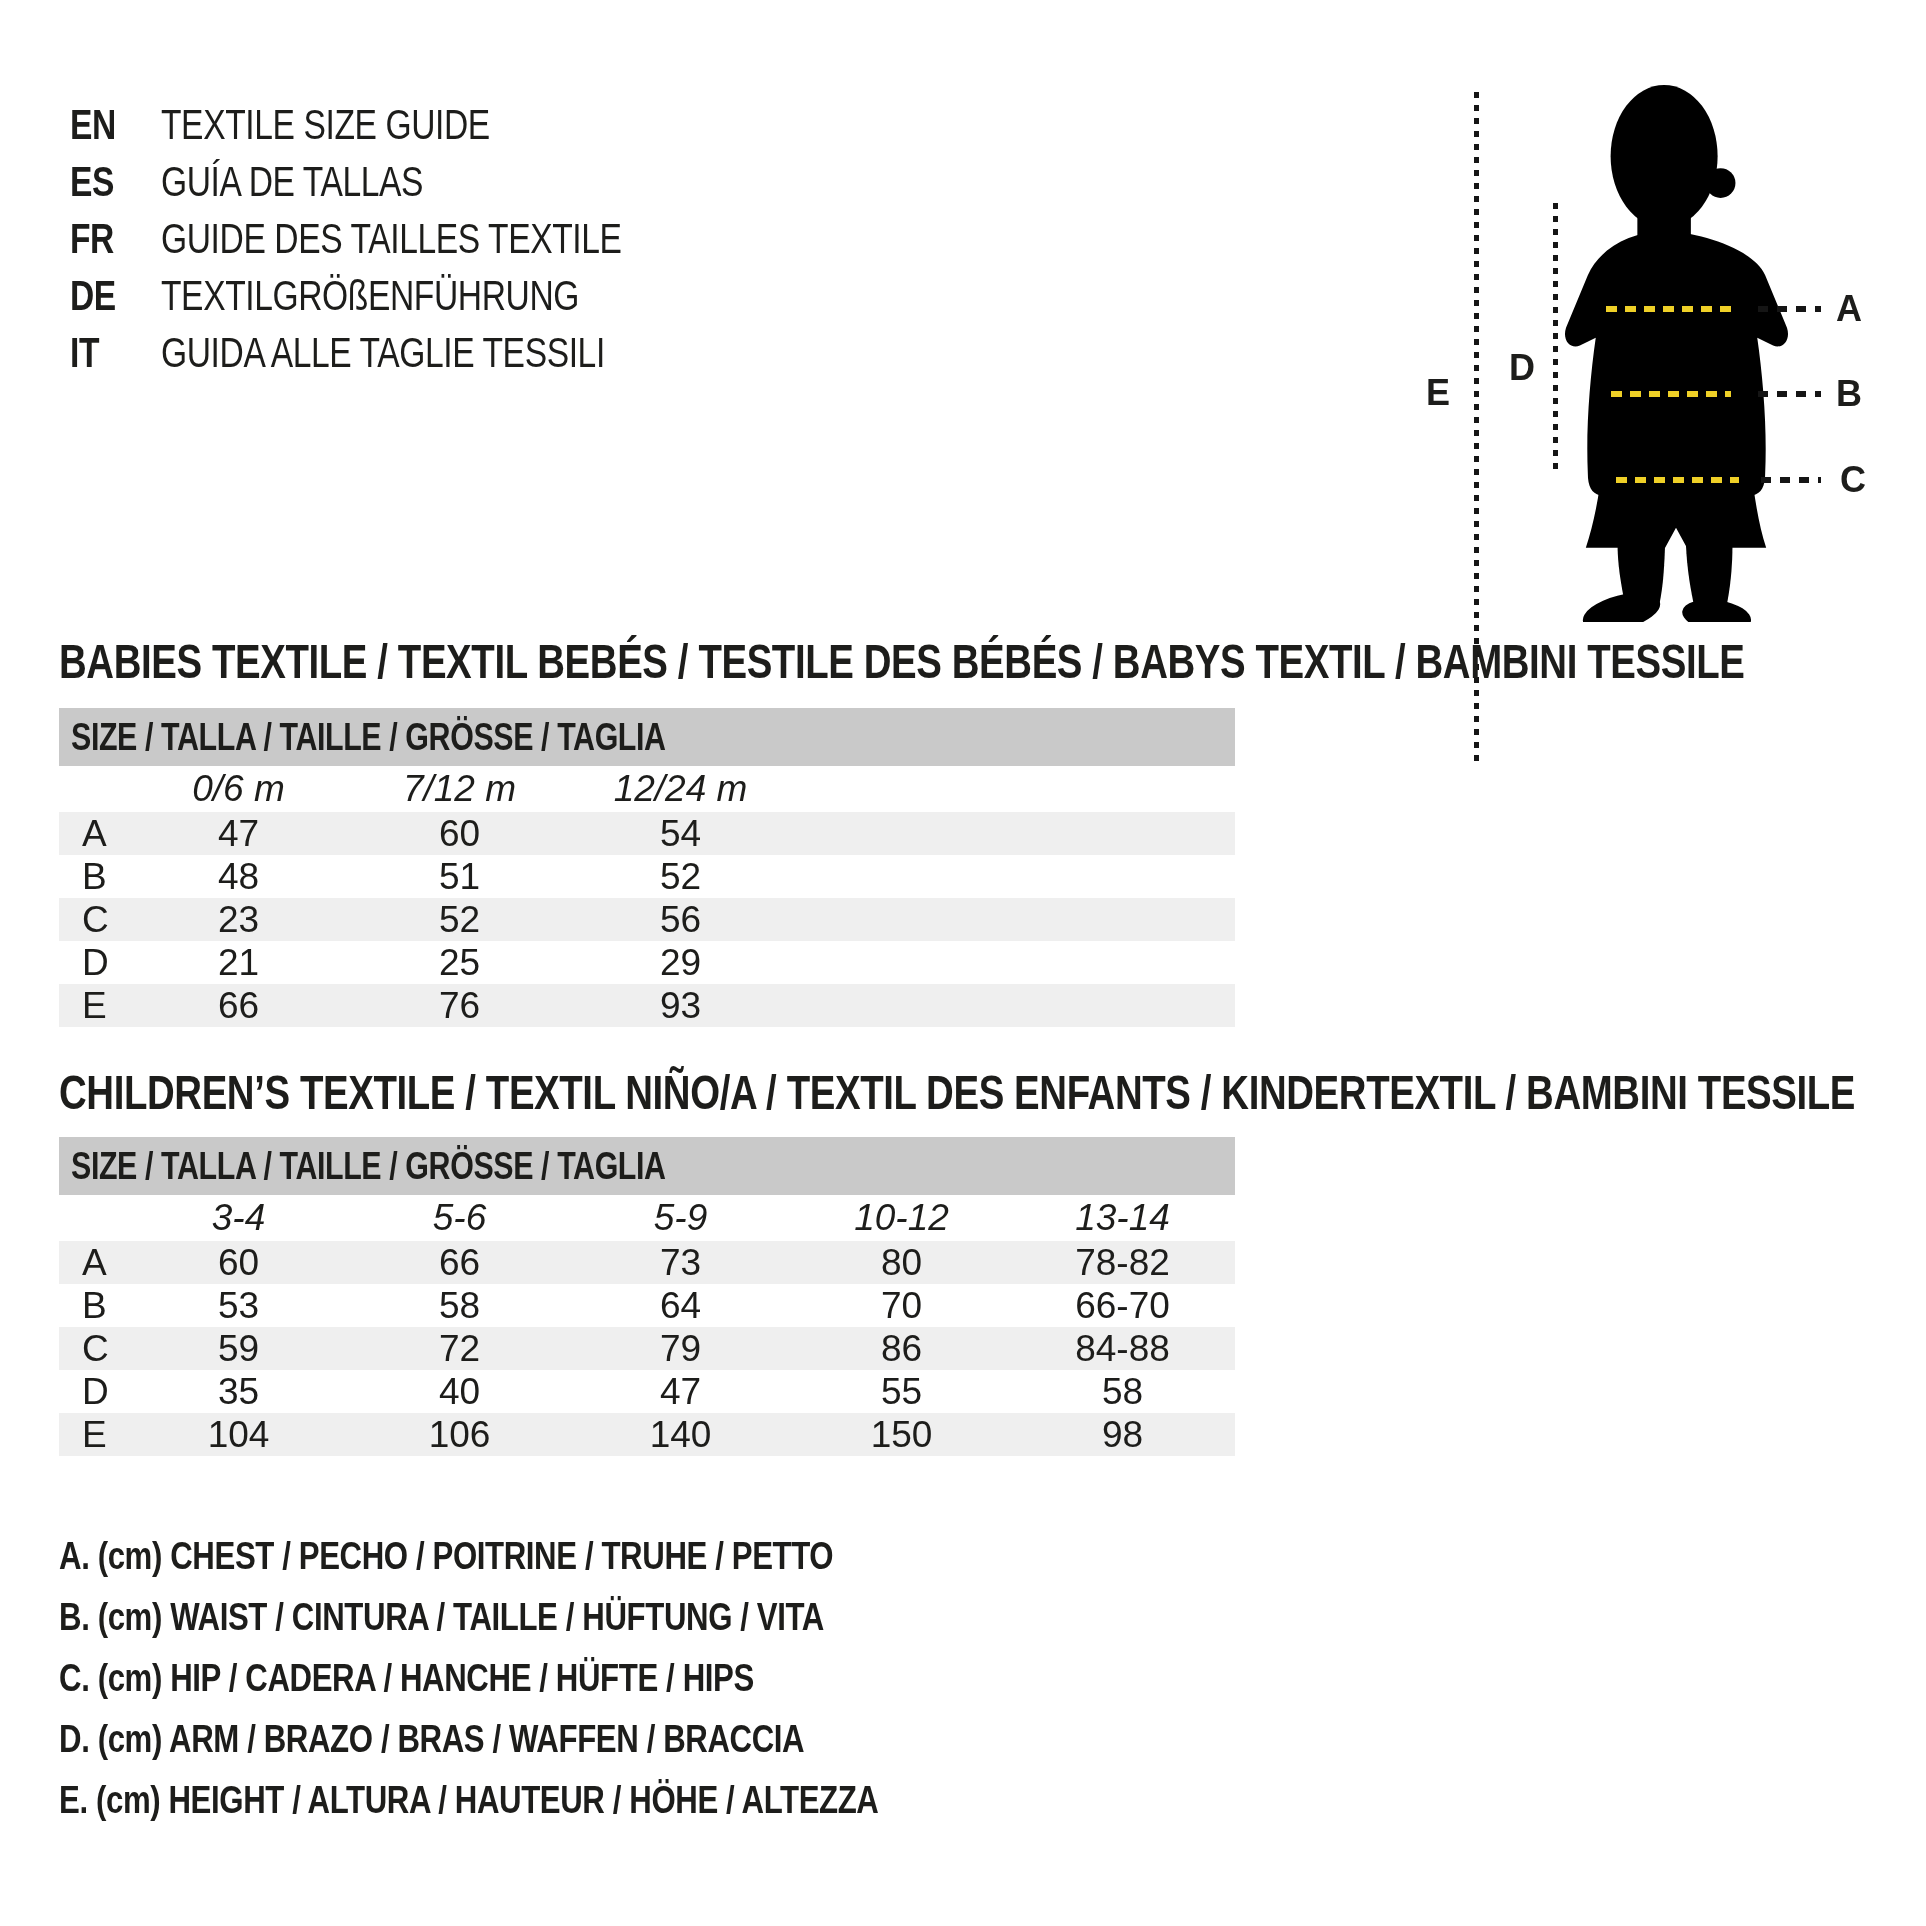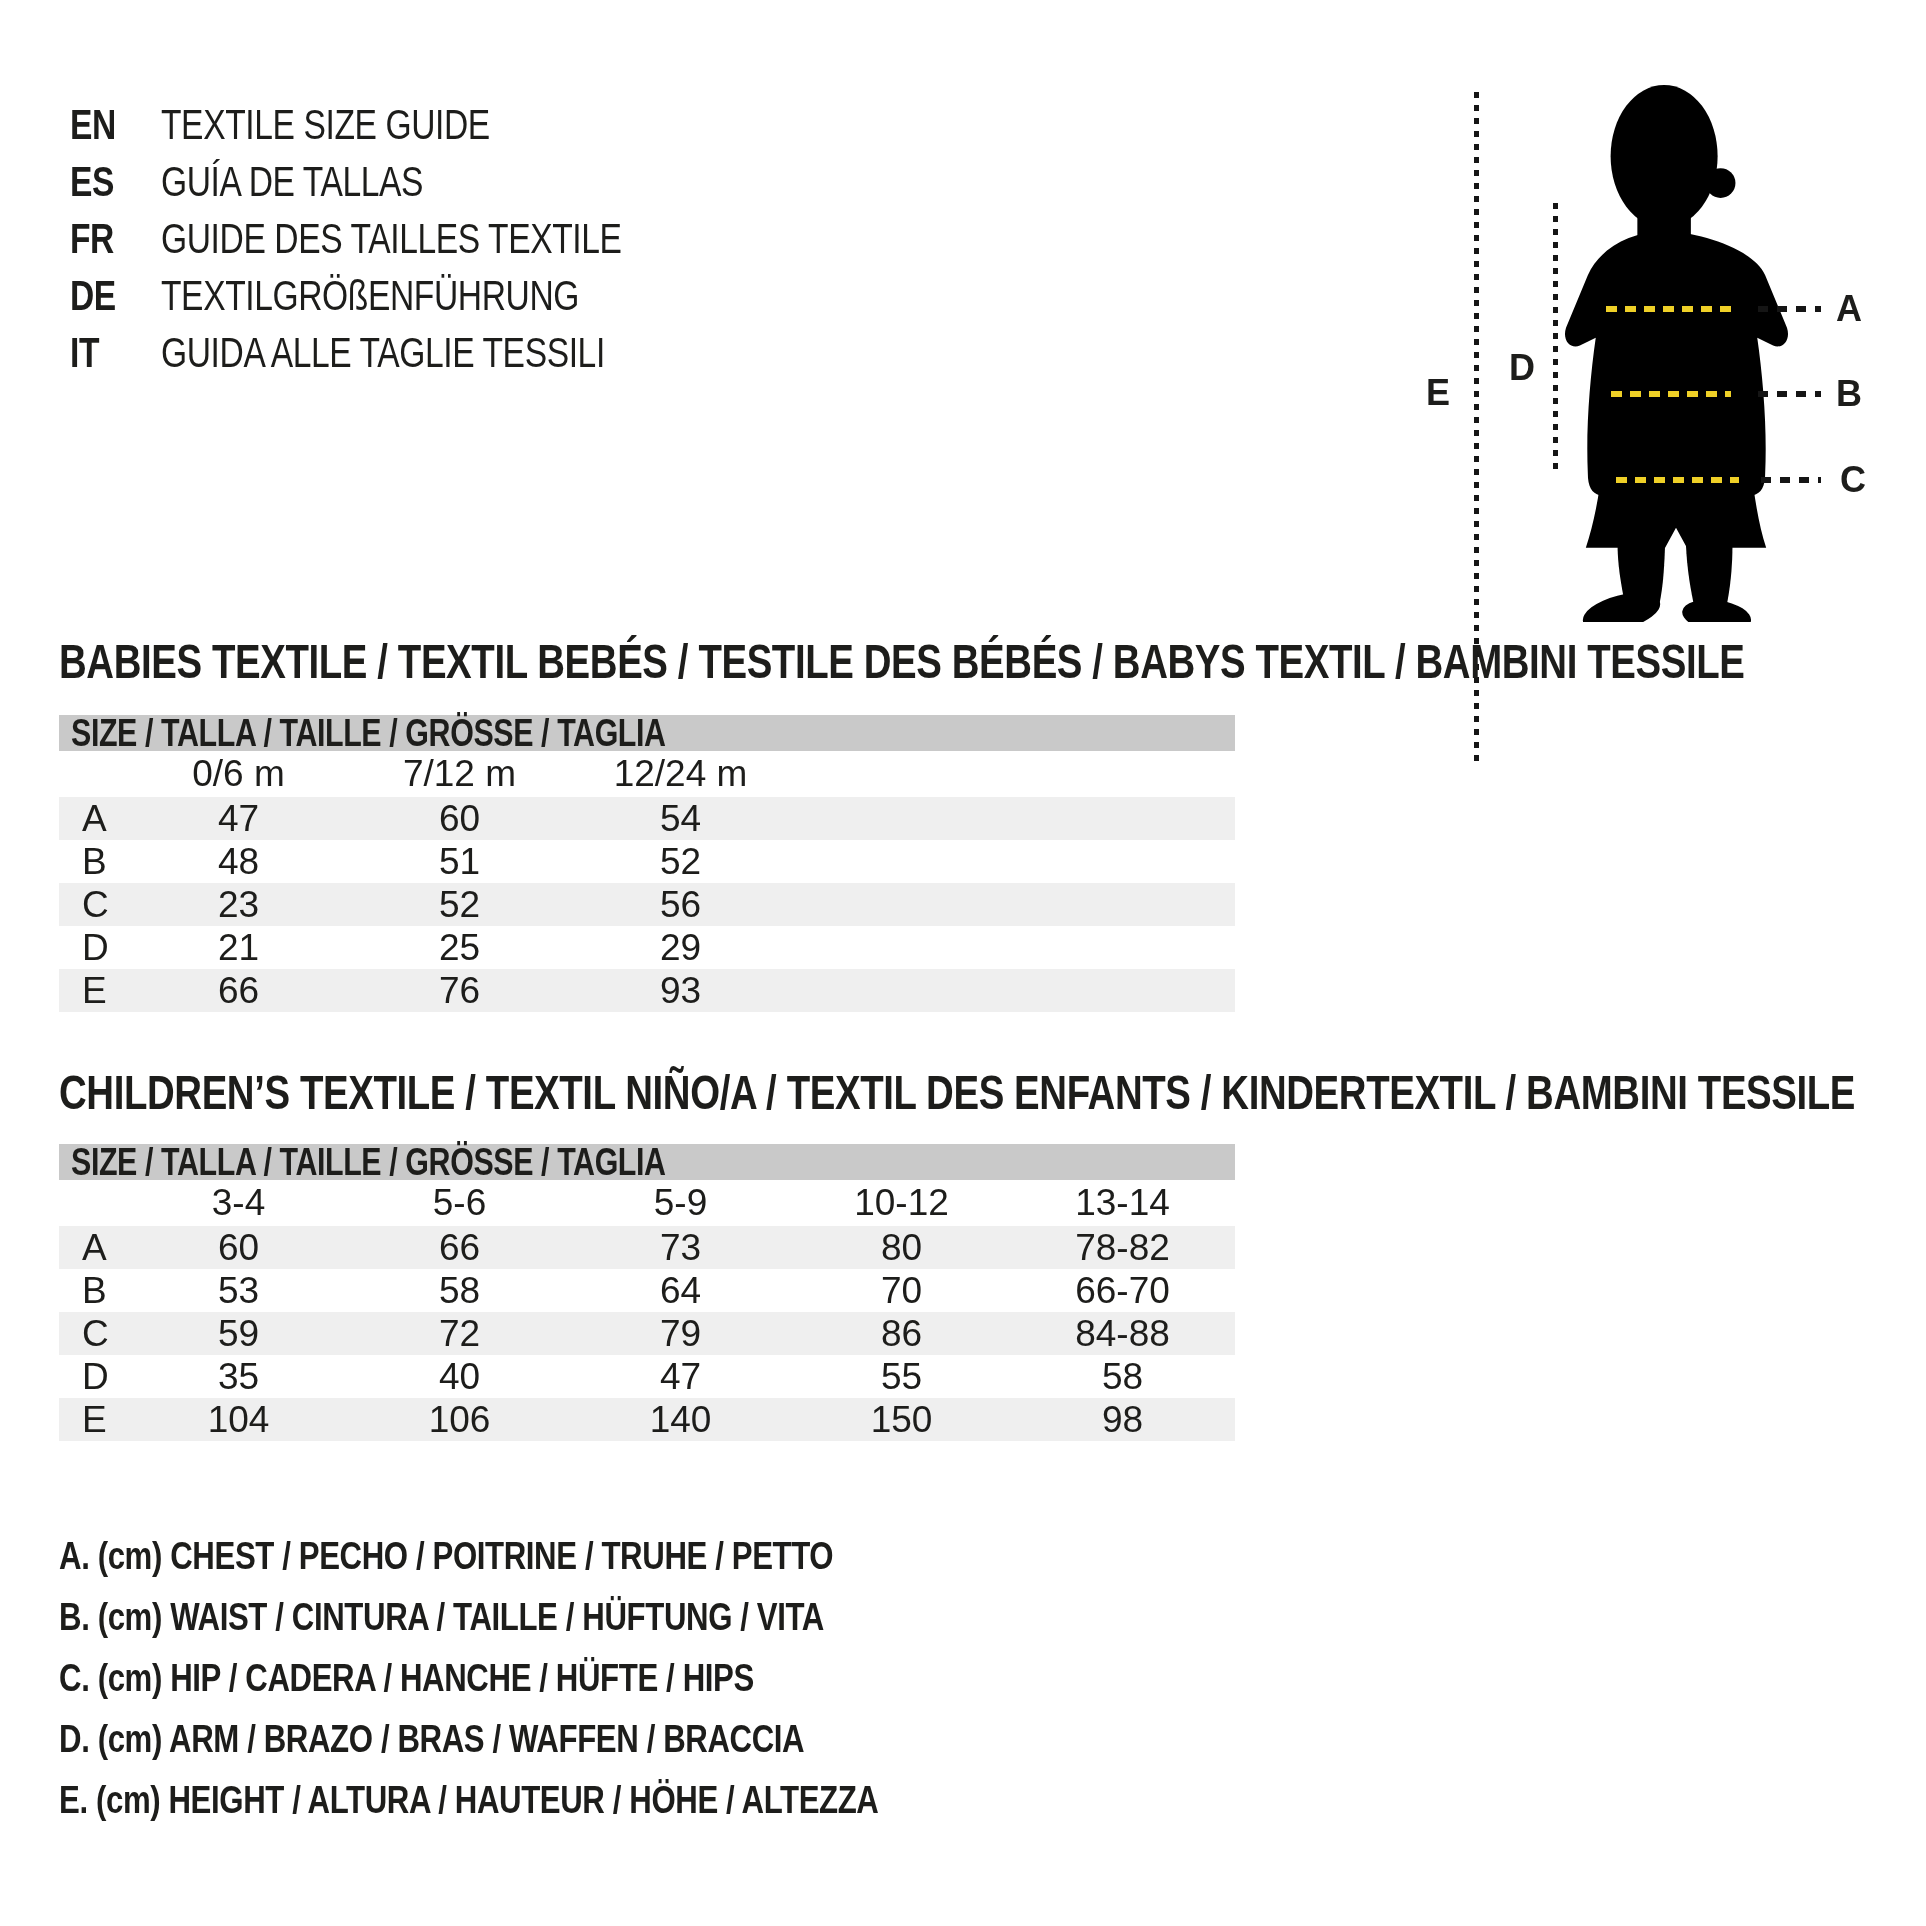--- a/index.html
+++ b/index.html
@@ -17,23 +17,23 @@
   .lang-code{width:91px;font-size:42px;font-weight:700;flex:0 0 auto;}
   .lang-label{font-size:42px;font-weight:400;}
   
   .sec-title{font-size:48px;font-weight:700;height:46px;display:flex;align-items:center;}
   #babies-title{left:59px;top:638px;}
   #children-title{left:59px;top:1069px;}
   
   .size-table{left:59px;width:1176px;}
   #table-babies{top:708px;}
   #table-children{top:1137px;}
-  .sizebar{height:36px;background:#c9c9c9;display:flex;align-items:center;
-           padding-left:12px;font-size:38px;font-weight:700;margin-top:7px;}
-  .colhead{height:46px;display:flex;align-items:center;font-size:37px;}
+  .sizebar{height:58px;background:#c9c9c9;display:flex;align-items:center;
+           padding-left:12px;font-size:38px;font-weight:700;}
+  .colhead{height:46px;display:flex;align-items:center;font-size:37px;font-style:italic;}
   .trow{height:43px;display:flex;align-items:center;font-size:37px;}
   .trow.stripe{background:#efefef;}
   .rlabel,.lblspace{width:69px;box-sizing:border-box;padding-left:23px;flex:0 0 auto;}
   .cell{width:221px;text-align:center;flex:0 0 auto;}
   
   #legend{left:59px;top:1525px;}
   .legend-line{height:61px;display:flex;align-items:center;font-size:39px;font-weight:700;}
   
   #diagram{left:1416px;top:0;width:511px;height:812px;}
   .vdots{position:absolute;width:5px;

